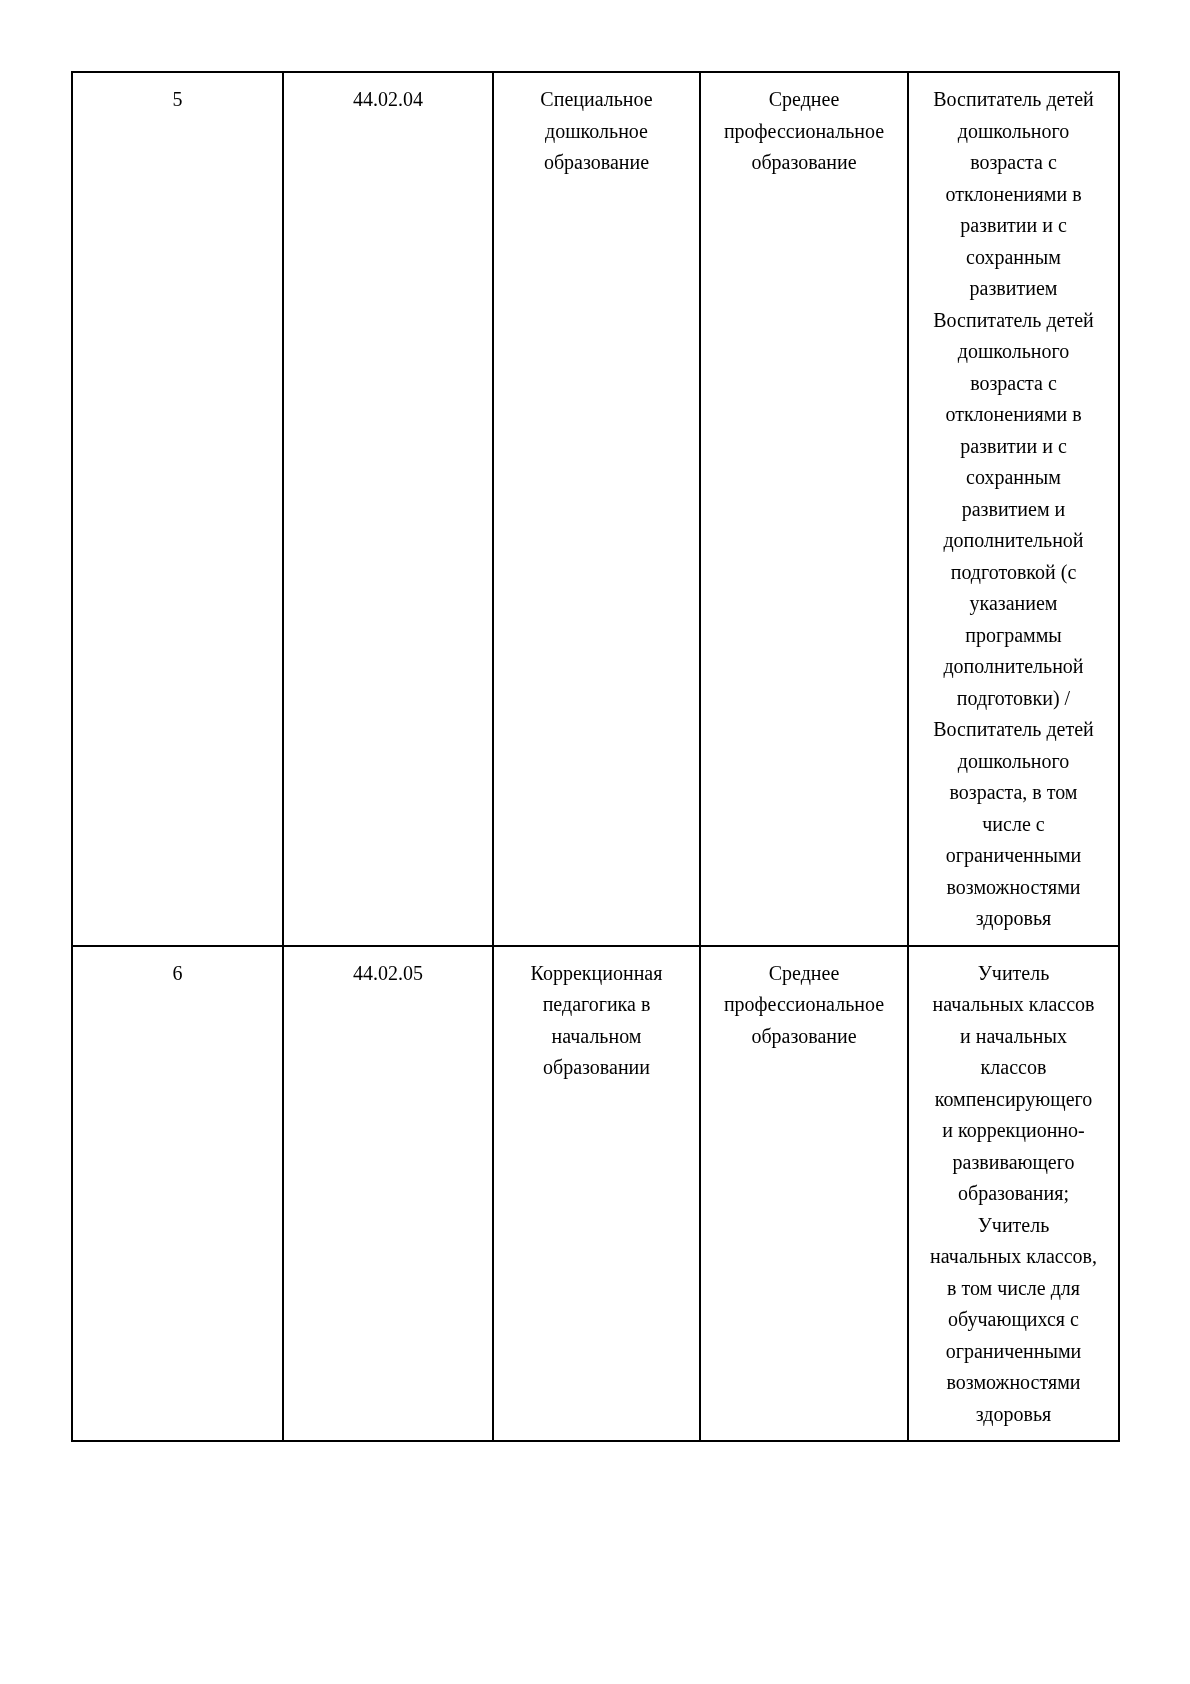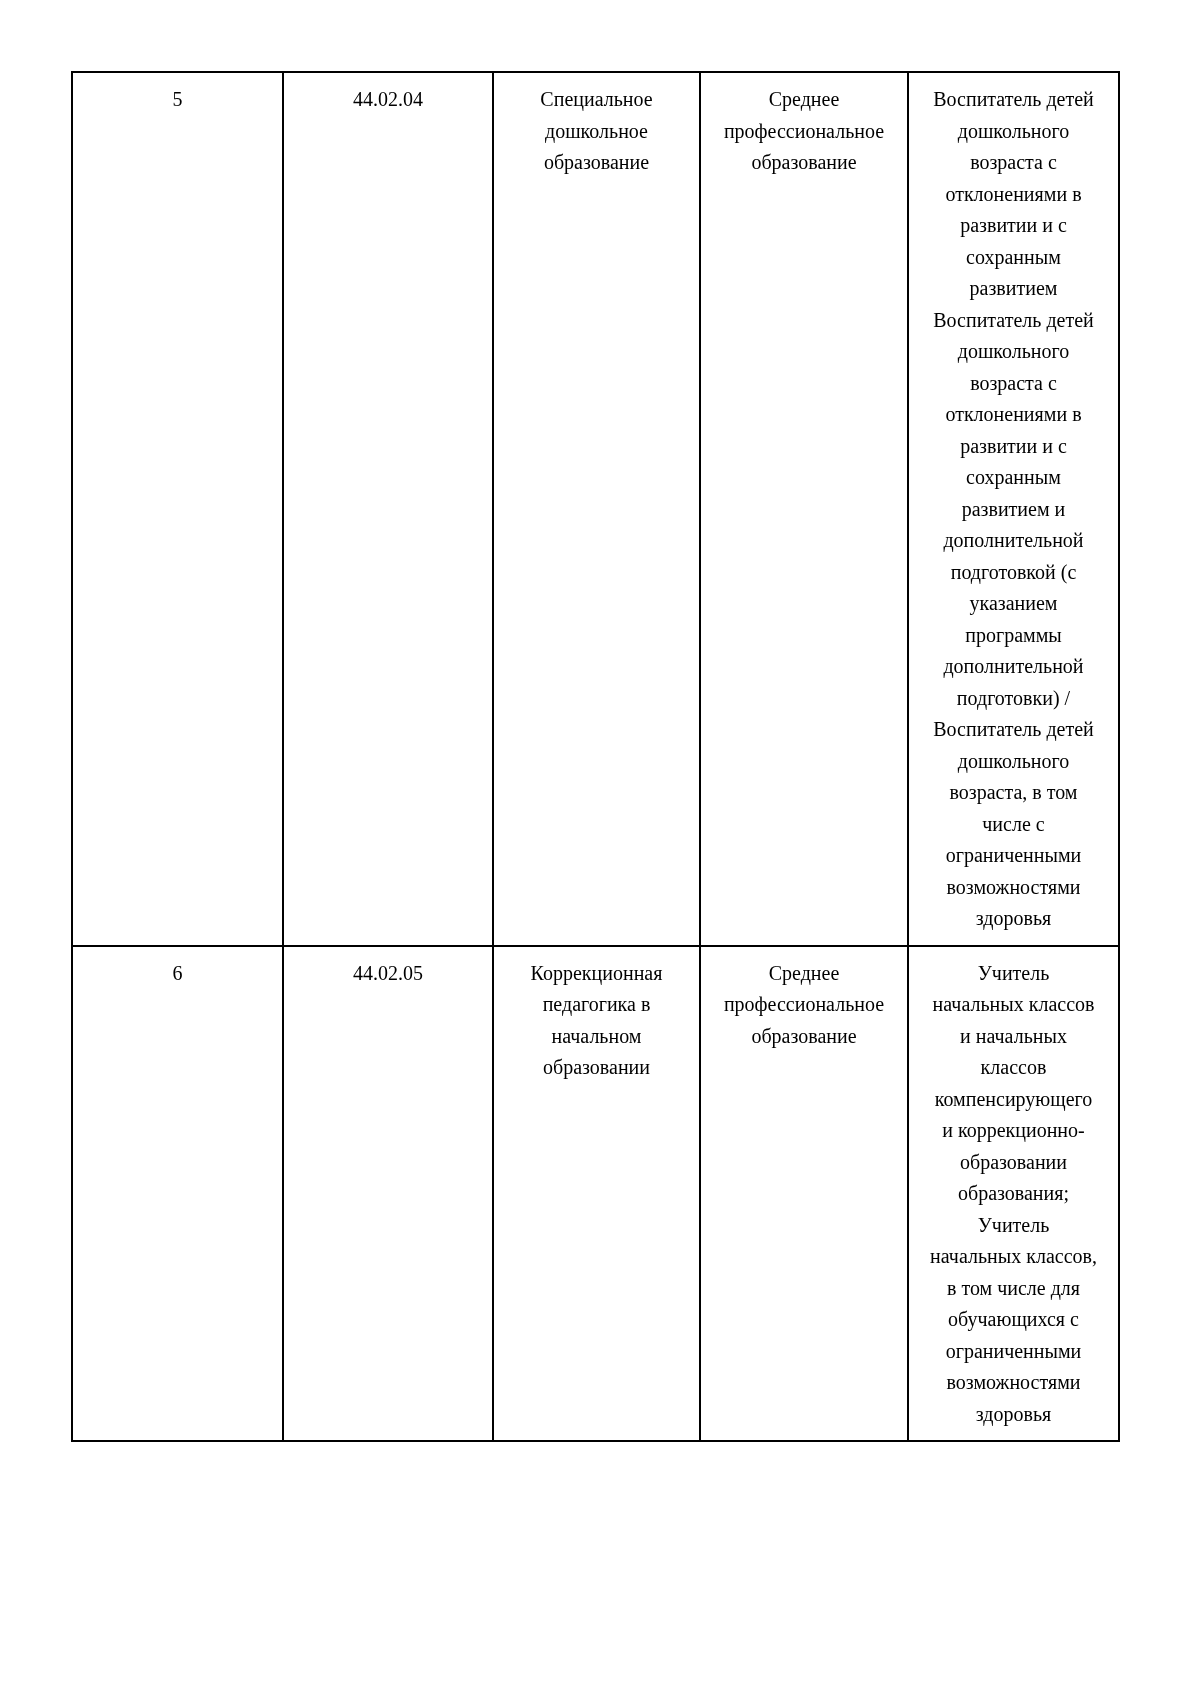--- a/index.html
+++ b/index.html
@@ -100,21 +100,21 @@
 образовании</td>
         <td>Среднее
 профессиональное
 образование</td>
         <td>Учитель
 начальных классов
 и начальных
 классов
 компенсирующего
 и коррекционно-
-образовании
+развивающего
 образования;
 Учитель
 начальных классов,
 в том числе для
 обучающихся с
 ограниченными
 возможностями
 здоровья</td>
       </tr>
     </tbody>

